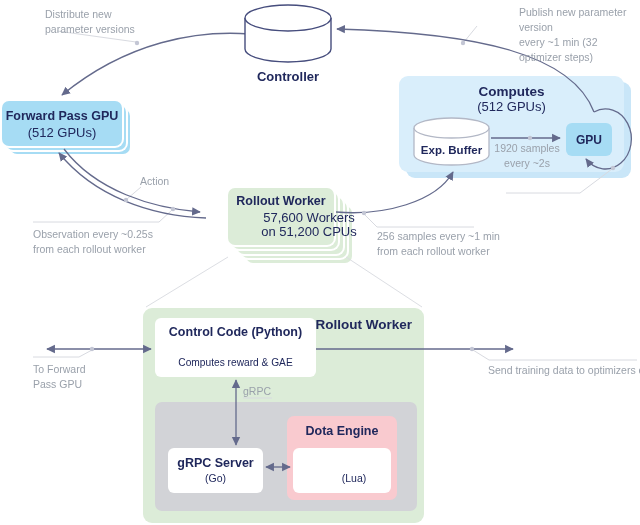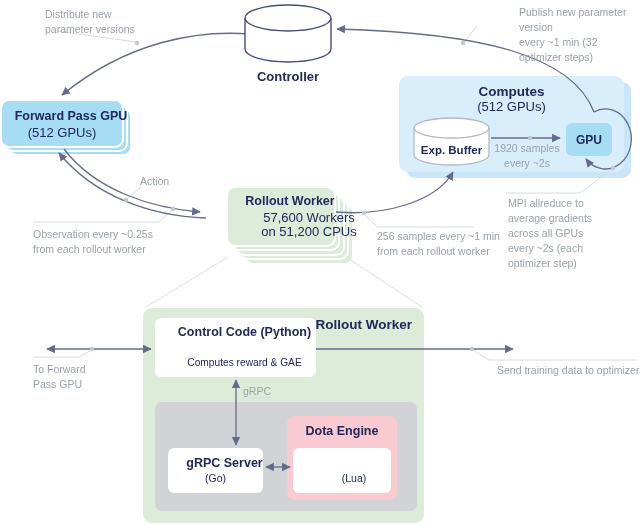--- a/index.html
+++ b/index.html
@@ -16,21 +16,21 @@
   .lightblue-shadow{background:#c9e6f8;}
   .green{background:#dcecd8;}
   .gray{background:#d2d3d7;}
   .pink{background:#f9cacf;}
   .white{background:#ffffff;}
   .navy{color:#20285c;}
   .bold{font-weight:bold;}
   .center{text-align:center;}
   .right{text-align:right;}
   .pre{white-space:pre-line;}
-  .nowrap{white-space:nowrap;padding-left:9px;}
+  .nowrap{white-space:nowrap;}
   .ann{position:absolute;color:#9aa1ab;font-size:10.5px;line-height:15px;}
   .t13{font-size:13px;line-height:15px;}
   .t125{font-size:12.5px;line-height:15px;}
   .t12{font-size:12px;}
   .t11{font-size:13px;line-height:14px;}
   .t105{font-size:10.5px;line-height:13px;}
   .t102{font-size:10.2px;line-height:13px;}
   svg{position:absolute;left:0;top:0;pointer-events:none;}
 </style>
 </head>
@@ -157,24 +157,19 @@
 parameter versions</div>
   <div class="ann pre" style="left:479px;top:5px;margin-left:40px;">Publish new parameter version
 every ~1 min (32 optimizer steps)</div>
   <div class="ann" style="left:140px;top:174px;">Action</div>
   <div class="ann pre" style="left:33px;top:227px;">Observation every ~0.25s
 from each rollout worker</div>
   <div class="ann pre" style="left:377px;top:229px;">256 samples every ~1 min
 from each rollout worker</div>
   <div class="ann pre center" style="left:487px;top:141px;width:80px;">1920 samples
 every ~2s</div>
-  <div class="ann pre" style="left:508px;top:196px;">MPI allreduce to
-average gradients
-across all GPUs
-every ~2s (each
-optimizer step)</div>
   <div class="ann pre" style="left:33px;top:362px;">To Forward
 Pass GPU</div>
   <div class="ann pre nowrap" style="left:488px;top:363px;">Send training data to optimizers
 every 256 steps; sample of (ob,
 ac, rew, etc) for each timestep</div>
 
 </div>
 
 </body></html>

